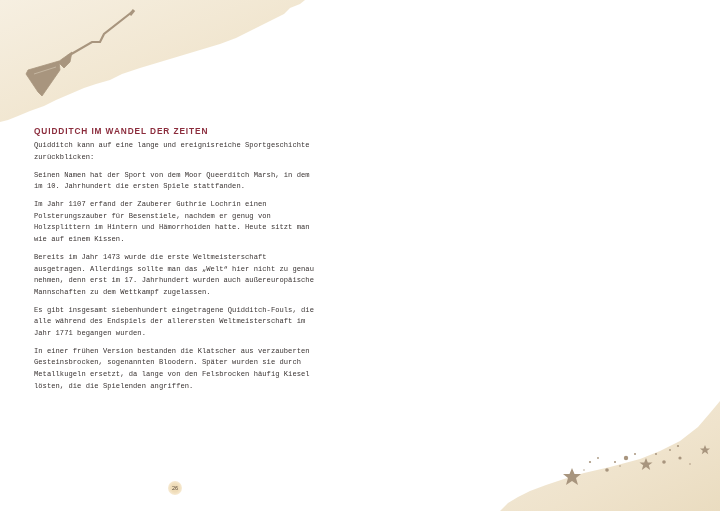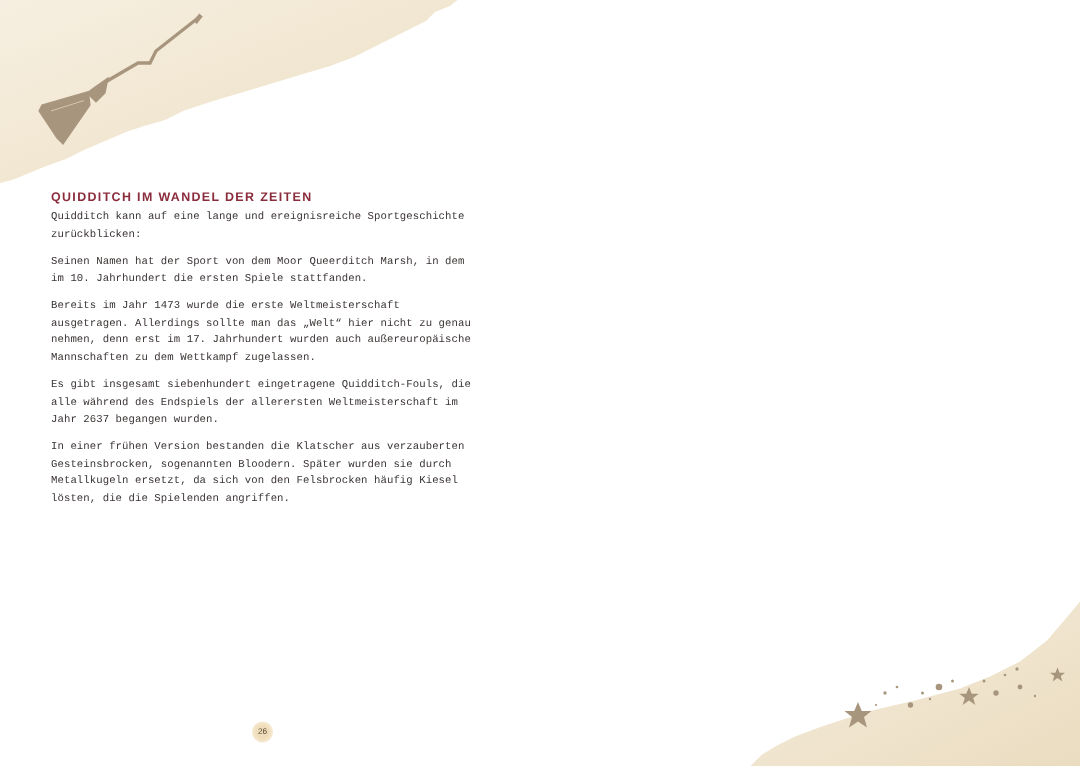--- a/index.html
+++ b/index.html
@@ -59,23 +59,24 @@
         <path d="M60,48 L50,55 L46,58 L52,64 L58,58 Z" stroke-width="0.8"></path>
         <path d="M47,57 L16,66 L14,70 L26,88 L30,92 L48,66 Z" stroke-width="0.8"></path>
         <path d="M22,70 L44,63" fill="none" stroke="#d9ccb8" stroke-width="0.6"></path>
       </g>
     </svg>
 
     <div class="content left-content">
       <h2 class="heading">QUIDDITCH IM WANDEL DER ZEITEN</h2>
       <p class="para">Quidditch kann auf eine lange und ereignisreiche Sportgeschichte zurückblicken:</p>
       <p class="para">Seinen Namen hat der Sport von dem Moor Queerditch Marsh, in dem im 10. Jahrhundert die ersten Spiele stattfanden.</p>
+      <p class="para">Im Jahr 1107 erfand der Zauberer Guthrie Lochrin einen Polsterungszauber für Besenstiele, nachdem er genug von Holzsplittern im Hintern und Hämorrhoiden hatte. Heute sitzt man wie auf einem Kissen.</p>
       <p class="para">Bereits im Jahr 1473 wurde die erste Weltmeisterschaft ausgetragen. Allerdings sollte man das „Welt“ hier nicht zu genau nehmen, denn erst im 17. Jahrhundert wurden auch außereuropäische Mannschaften zu dem Wettkampf zugelassen.</p>
-      <p class="para">Es gibt insgesamt siebenhundert eingetragene Quidditch-Fouls, die alle während des Endspiels der allerersten Weltmeisterschaft im Jahr 2637 begangen wurden.</p>
-      <p class="para">In einer frühen Version bestanden die Klatscher aus verzauberten Gesteinsbrocken, sogenannten Bloodern. Später wurden sie durch Metallkugeln ersetzt, da sich von den Felsbrocken häufig Kiesel lösten, die die Spielenden angriffen.</p>
+      <p class="para">Es gibt insgesamt siebenhundert eingetragene Quidditch-Fouls, die alle während des Endspiels der allerersten Weltmeisterschaft im Jahr 1771 begangen wurden.</p>
+      <p class="para">In einer frühen Version bestanden die Klatscher aus verzauberten Gesteinsbrocken, sogenannten Bloodern. Später wurden sie durch Metallkugeln ersetzt, da lange von den Felsbrocken häufig Kiesel lösten, die die Spielenden angriffen.</p>
     </div>
 
     <div class="page-num pn-left">26</div>
   </div>
 
   <div class="page">
     <svg class="wash-bottom" viewBox="0 0 360 120" preserveAspectRatio="none">
       <defs>
         <linearGradient id="wb" x1="0" y1="0" x2="1" y2="1">
           <stop offset="0" stop-color="#f3ebdc"></stop>

